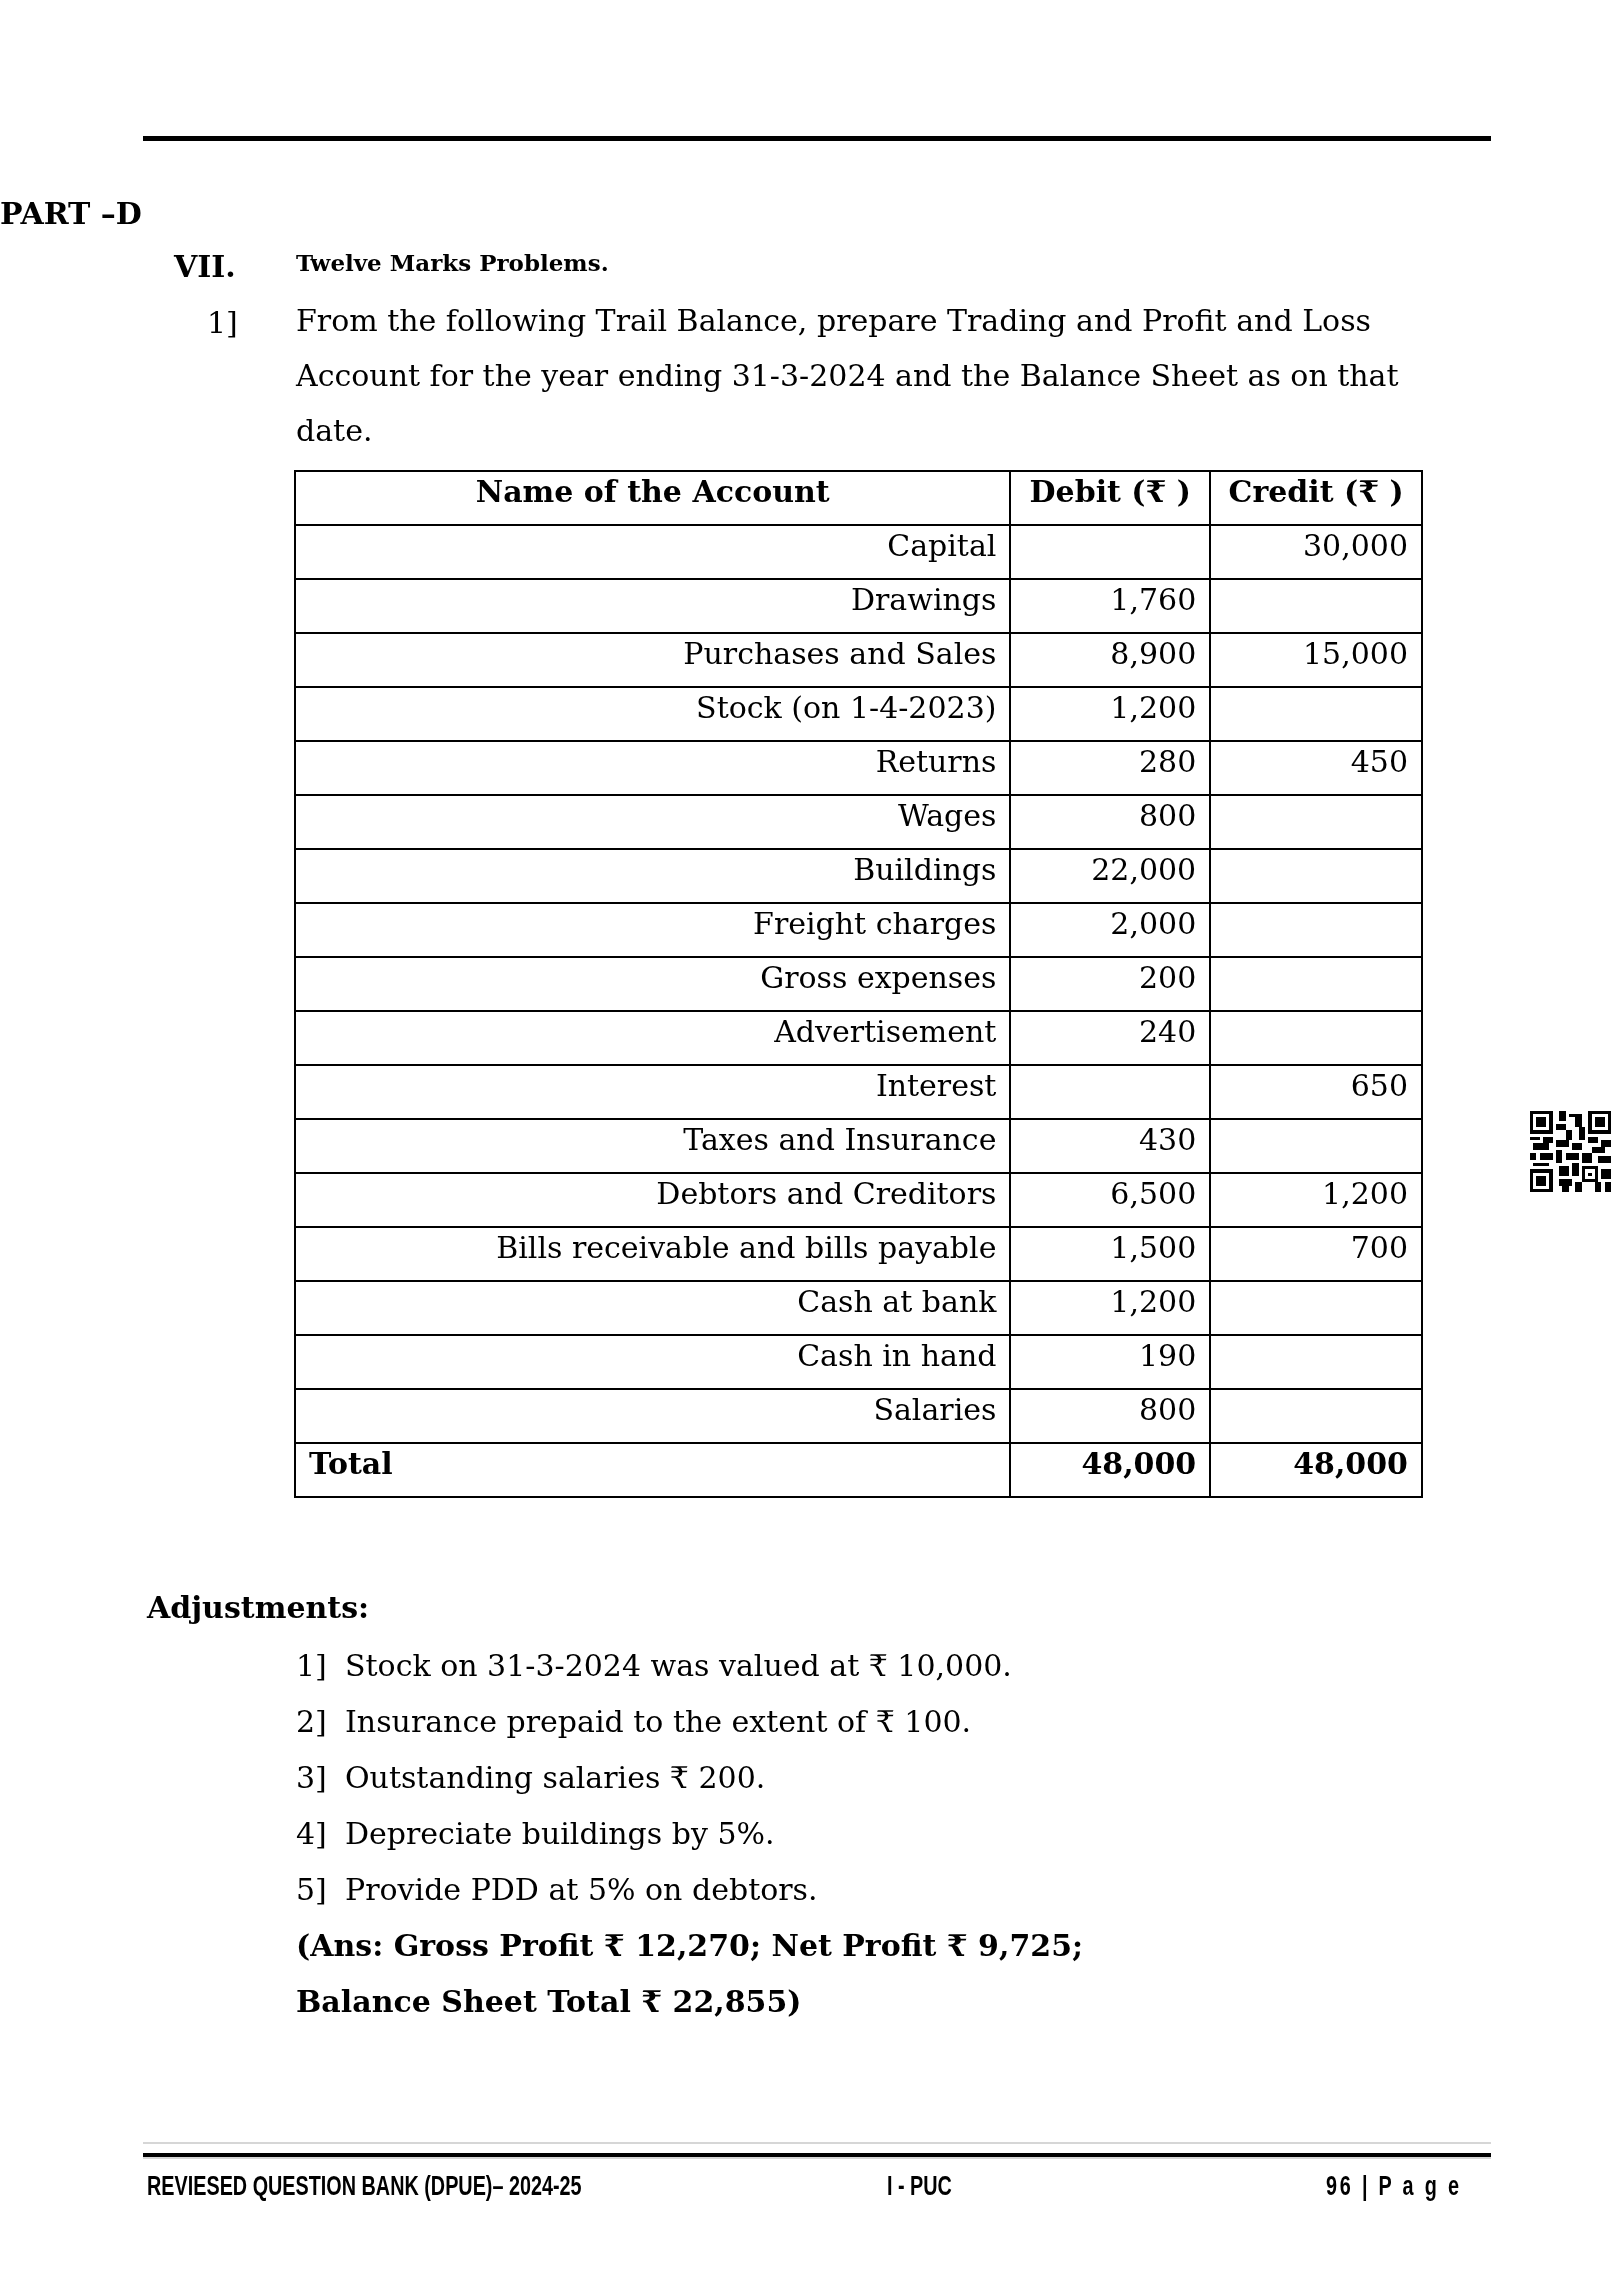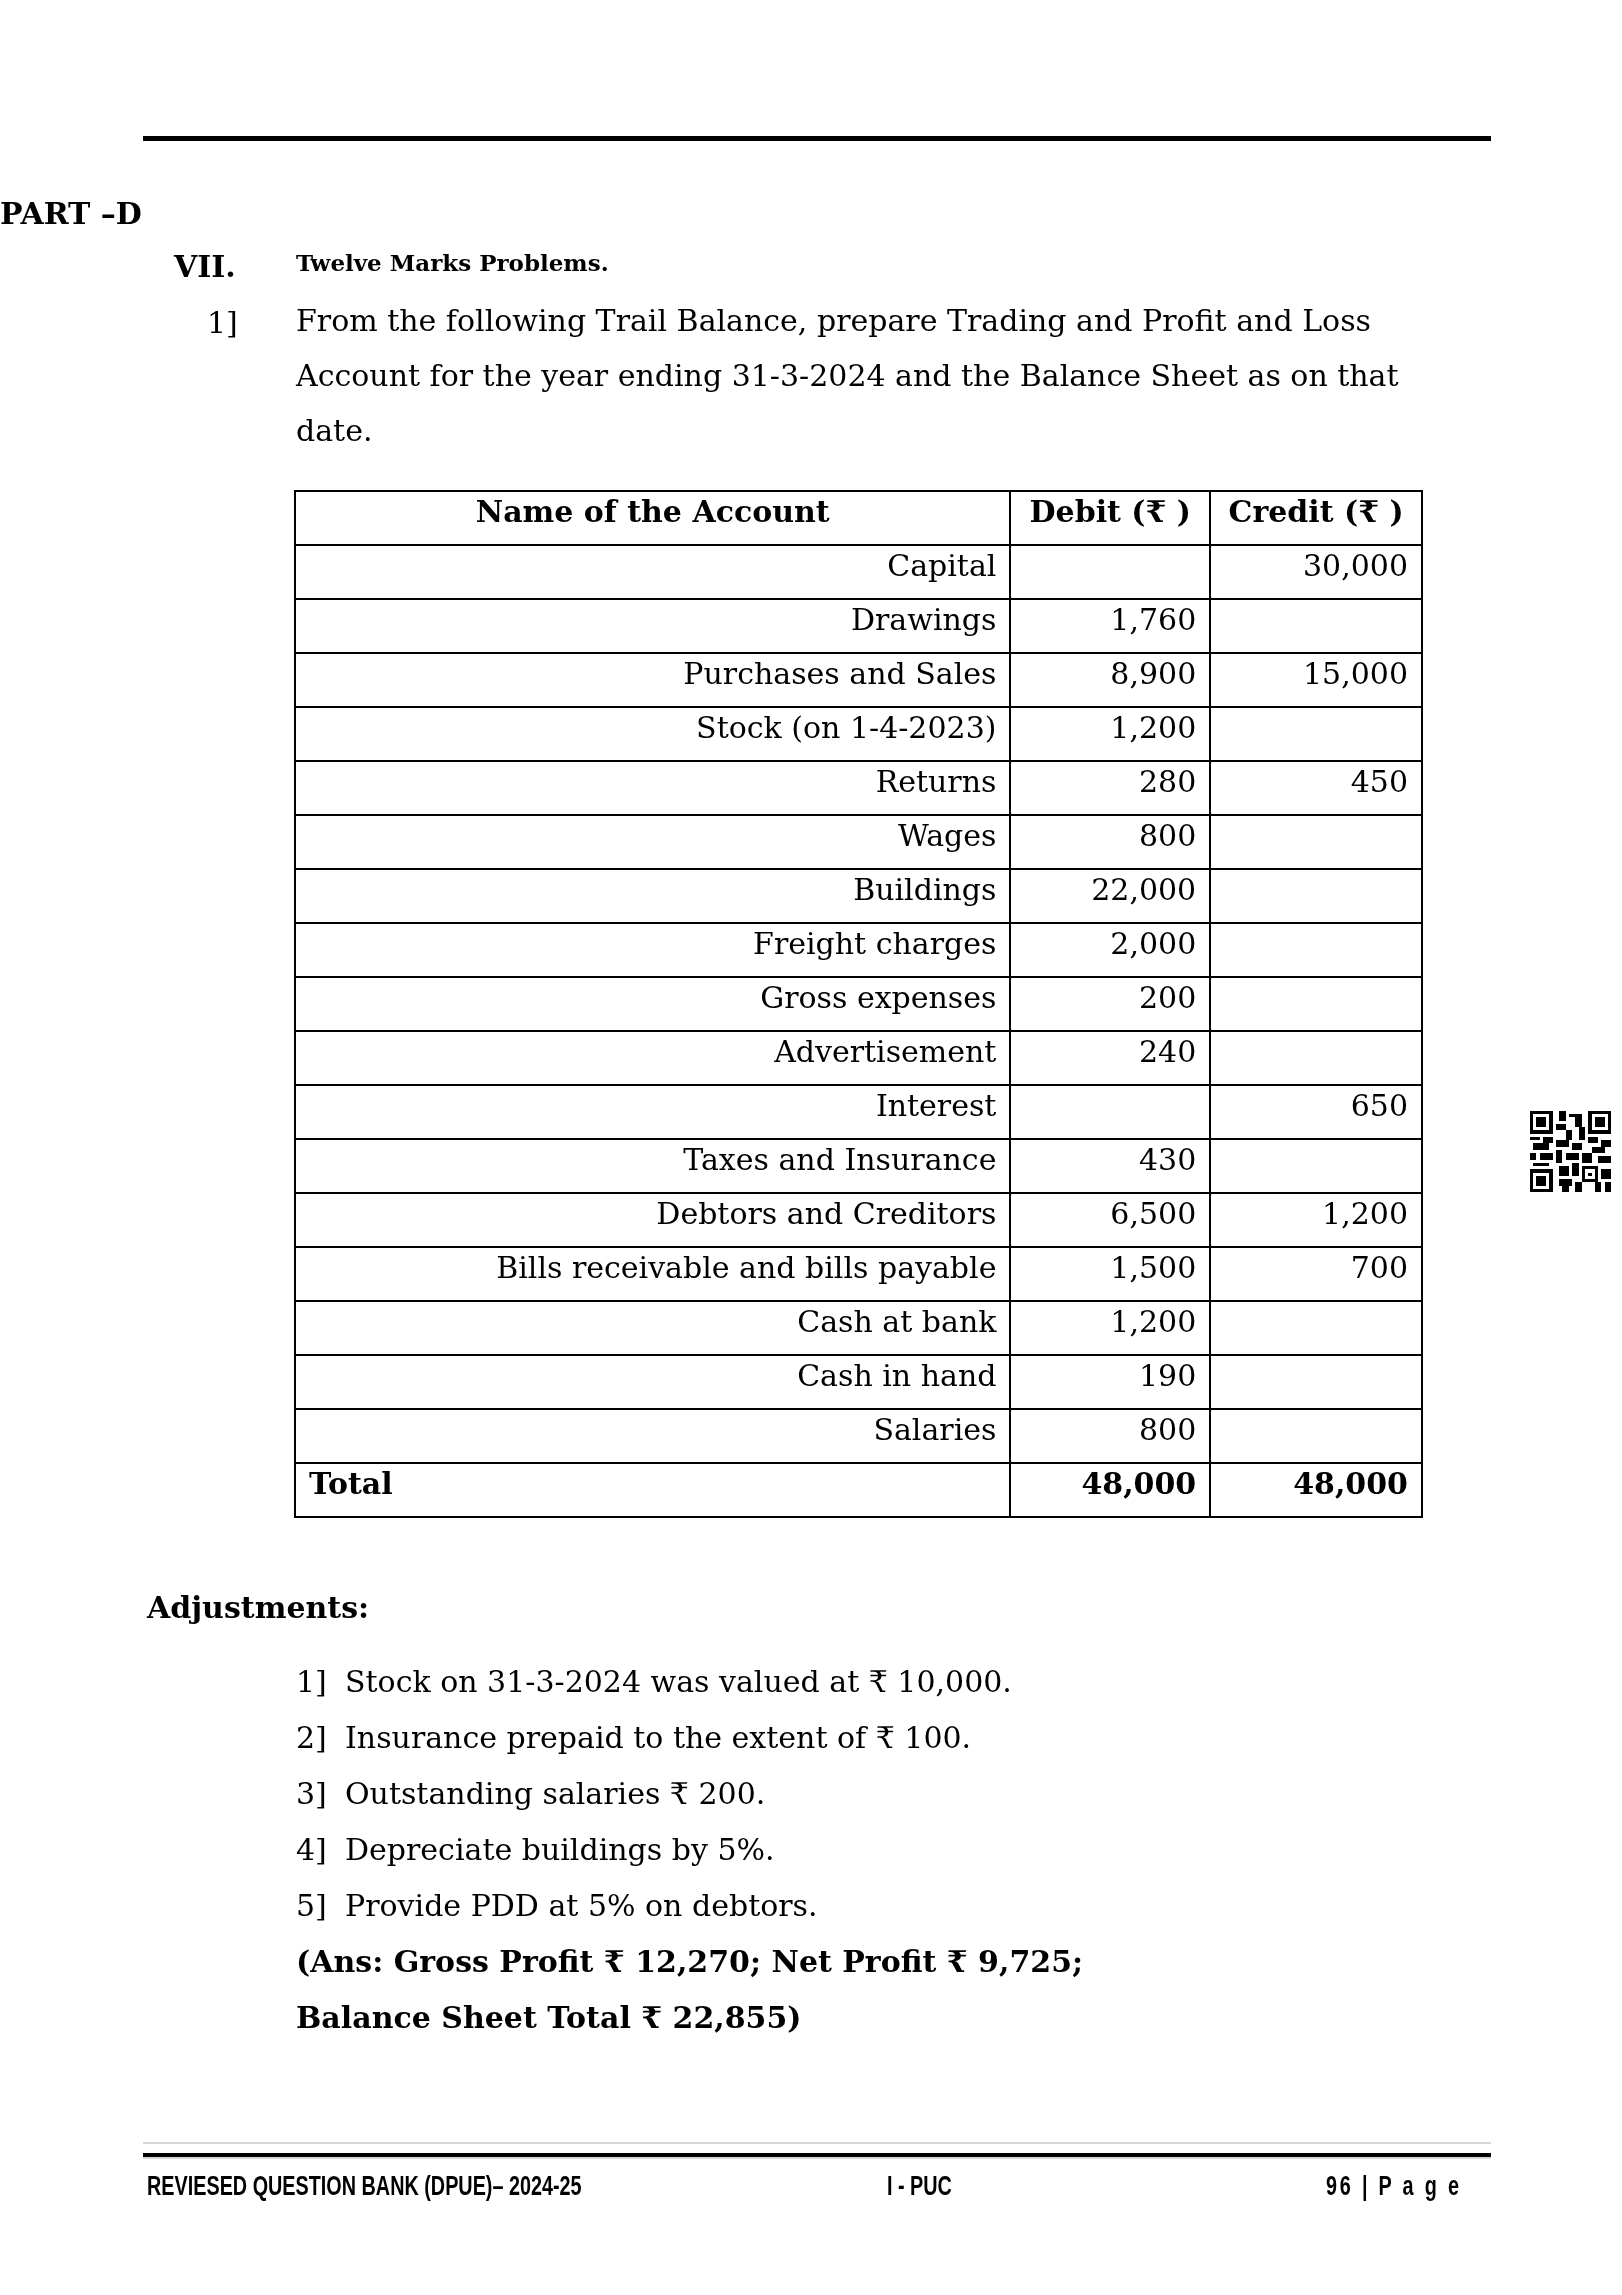--- a/index.html
+++ b/index.html
@@ -4,31 +4,31 @@
 <style>
   html, body { margin: 0; padding: 0; background: #ffffff; }
   body { width: 1622px; height: 2295px; position: relative; overflow: hidden; color: #000; font-family: "DejaVu Serif", serif; }
   .abs { position: absolute; }
   .rule-top { left: 143px; top: 136px; width: 1348px; height: 5.2px; background: #000; }
   .part-title { left: 0; width: 1622px; top: 196px; font-weight: bold; font-size: 30px; }
   .sec-num { left: 174px; top: 249px; font-weight: bold; font-size: 30px; }
   .sec-title { left: 296px; top: 249px; font-weight: bold; font-size: 23px; }
   .q-num { left: 207px; top: 305px; font-size: 30px; }
   .q-text { left: 296px; top: 305px; width: 1139px; font-size: 30px; line-height: 55px; margin-top: -11.8px; }
-  table.tb { position: absolute; left: 294px; top: 470px; width: 1129px; border-collapse: collapse; font-size: 30px; margin-top: 20px; }
+  table.tb { position: absolute; left: 294px; top: 470px; width: 1129px; border-collapse: collapse; font-size: 30px; }
   table.tb td, table.tb th { border: 2.6px solid #000; height: 52px; padding: 0 13px; vertical-align: top; line-height: 39px; text-align: right; }
   table.tb th { font-weight: bold; text-align: center; }
   table.tb td.num { text-align: right; }
   table.tb col.c1 { width: 717px; }
   table.tb col.c2 { width: 200px; }
   table.tb col.c3 { width: 212px; }
   table.tb tr.total td { font-weight: bold; }
   table.tb tr.total td.lbl { text-align: left; padding-right: 131px; }
   .adj-head { left: 147px; top: 1590px; font-weight: bold; font-size: 30px; }
-  .adj-list { left: 296px; top: 1646px; font-size: 30px; margin-top: 16px; }
+  .adj-list { left: 296px; top: 1646px; font-size: 30px; }
   .adj-item { height: 56px; line-height: 39px; }
   .adj-item .n { display: inline-block; width: 49px; }
   .ans { font-weight: bold; height: 56px; line-height: 39px; }
   .qr { left: 1530px; top: 1111px; width: 81px; height: 81px; }
   .foot-gray1 { left: 143px; top: 2142px; width: 1348px; height: 2px; background: #d6d6d6; }
   .foot-black { left: 143px; top: 2153px; width: 1348px; height: 4.6px; background: #000; }
   .foot-gray2 { left: 143px; top: 2157px; width: 1348px; height: 2px; background: #d6d6d6; }
   .foot { top: 2170px; font-family: "Liberation Sans", sans-serif; font-weight: bold; font-size: 27.5px; transform: scaleX(0.72); transform-origin: left top; }
   .foot-left { left: 147px; }
   .foot-mid { left: 887px; }

